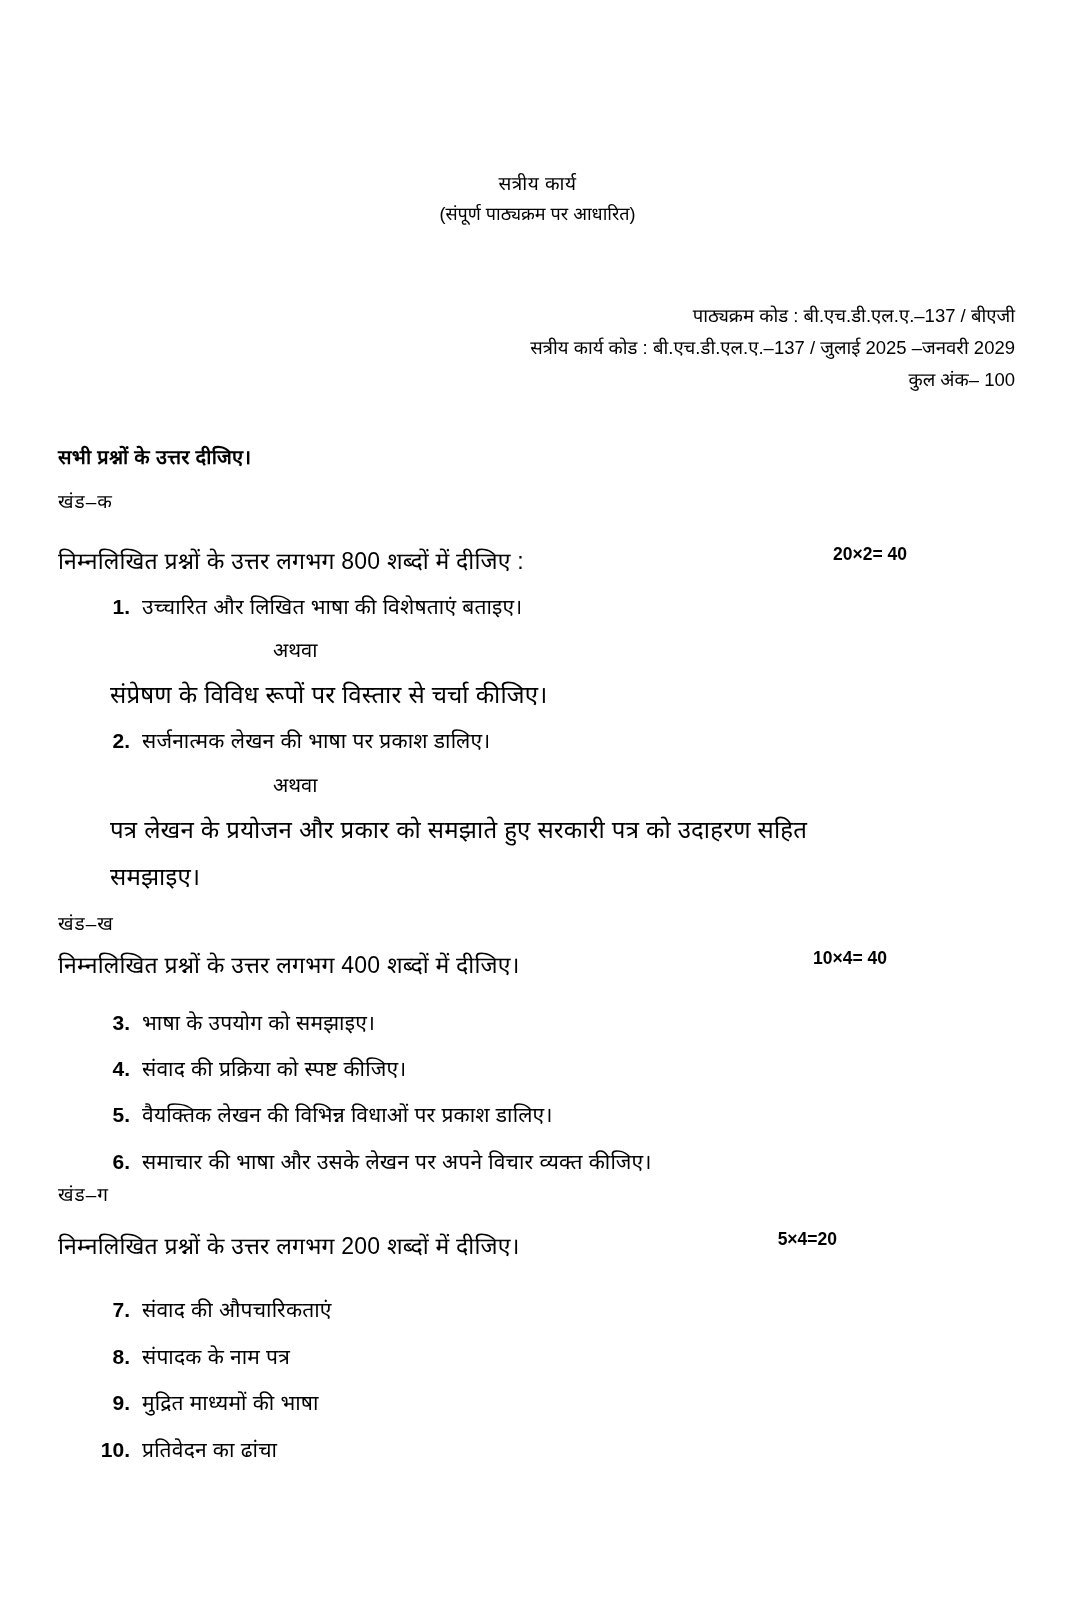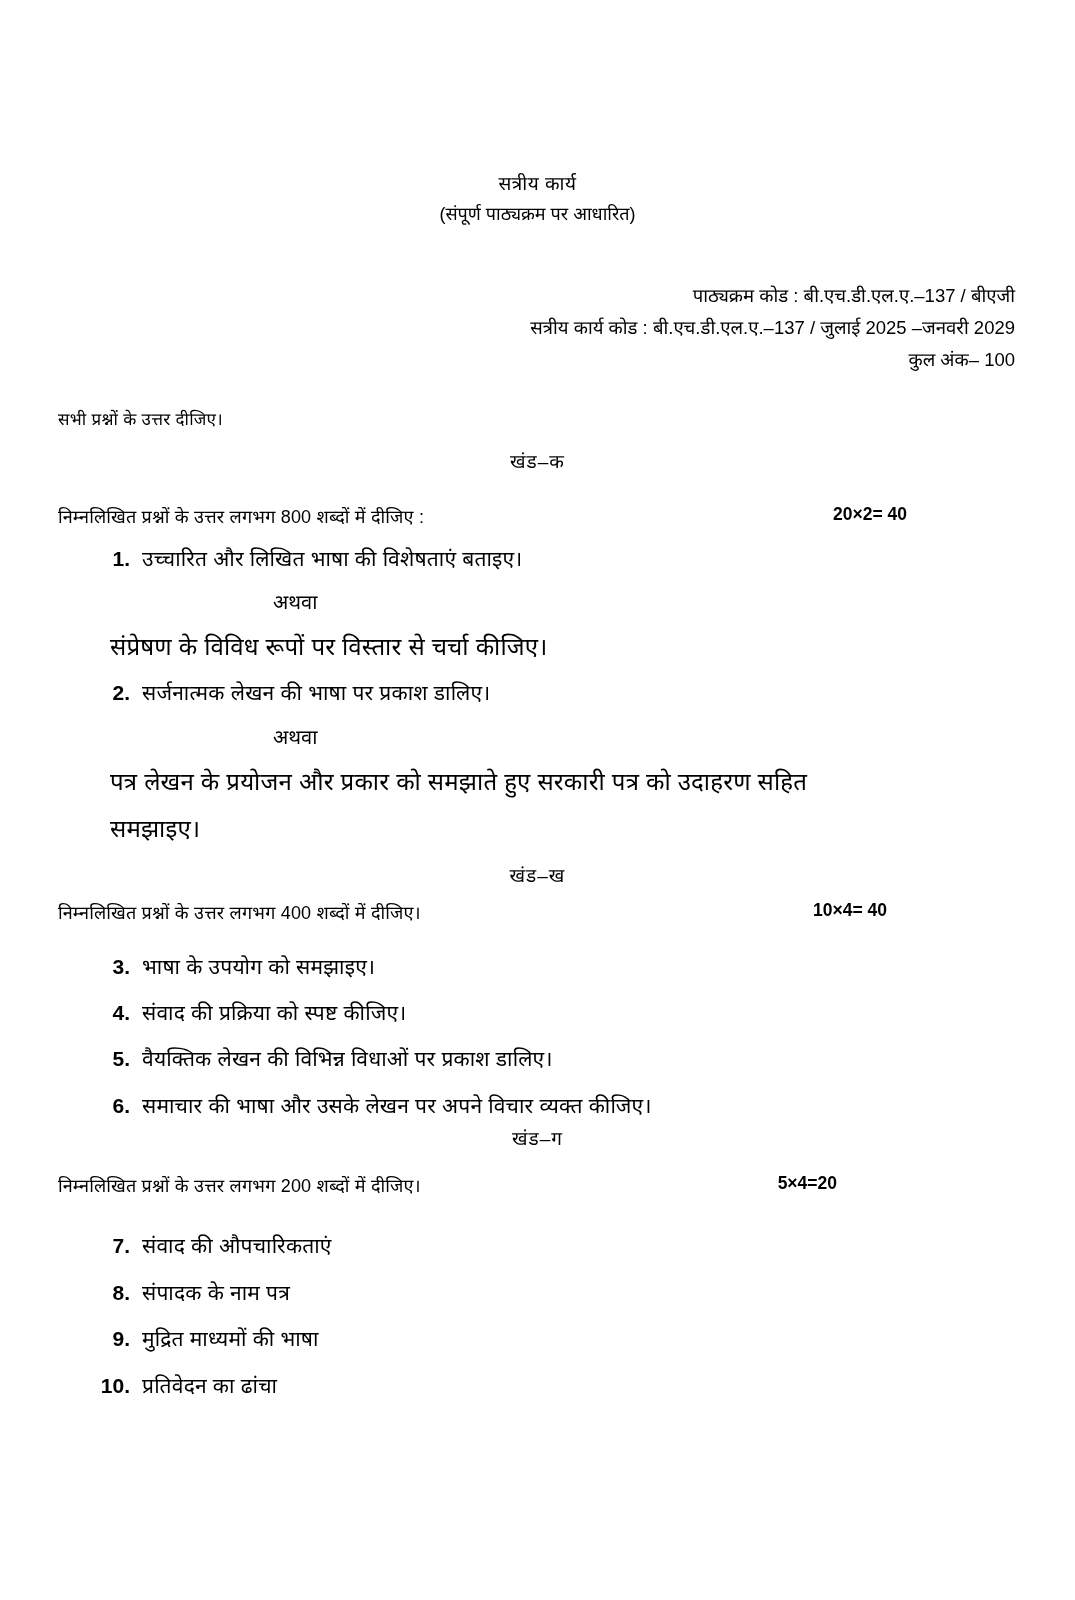--- a/index.html
+++ b/index.html
@@ -37,49 +37,49 @@
     line-height: 1.5;
   }
   .doc-subtitle {
     text-align: center;
     font-size: 18px;
     line-height: 1.5;
     margin-top: 2px;
   }
 
   .meta {
-    margin-top: 52px;
+    margin-top: 72px;
     text-align: right;
     font-size: 18.5px;
     line-height: 1.75;
     padding-right: 2px;
   }
   .meta div { white-space: nowrap; }
 
   .instruction-all {
-    margin-top: 30px;
-    font-size: 17px;
+    margin-top: 46px;
+    font-size: 20px;
     letter-spacing: 0.3px;
+    font-weight: bold;
   }
 
   .section-head {
-    text-align: center;
     font-size: 19px;
     margin-top: 18px;
     letter-spacing: 1px;
   }
 
   .row {
     display: flex;
     align-items: flex-start;
     justify-content: space-between;
     margin-top: 30px;
   }
   .row .lead {
-    font-size: 18px;
+    font-size: 23px;
     letter-spacing: 0.2px;
   }
   .row .marks {
     font-size: 17.5px;
     font-weight: bold;
     white-space: nowrap;
     padding-right: 110px;
   }
   .row .marks.m2 { padding-right: 130px; }
   .row .marks.m3 { padding-right: 180px; }

